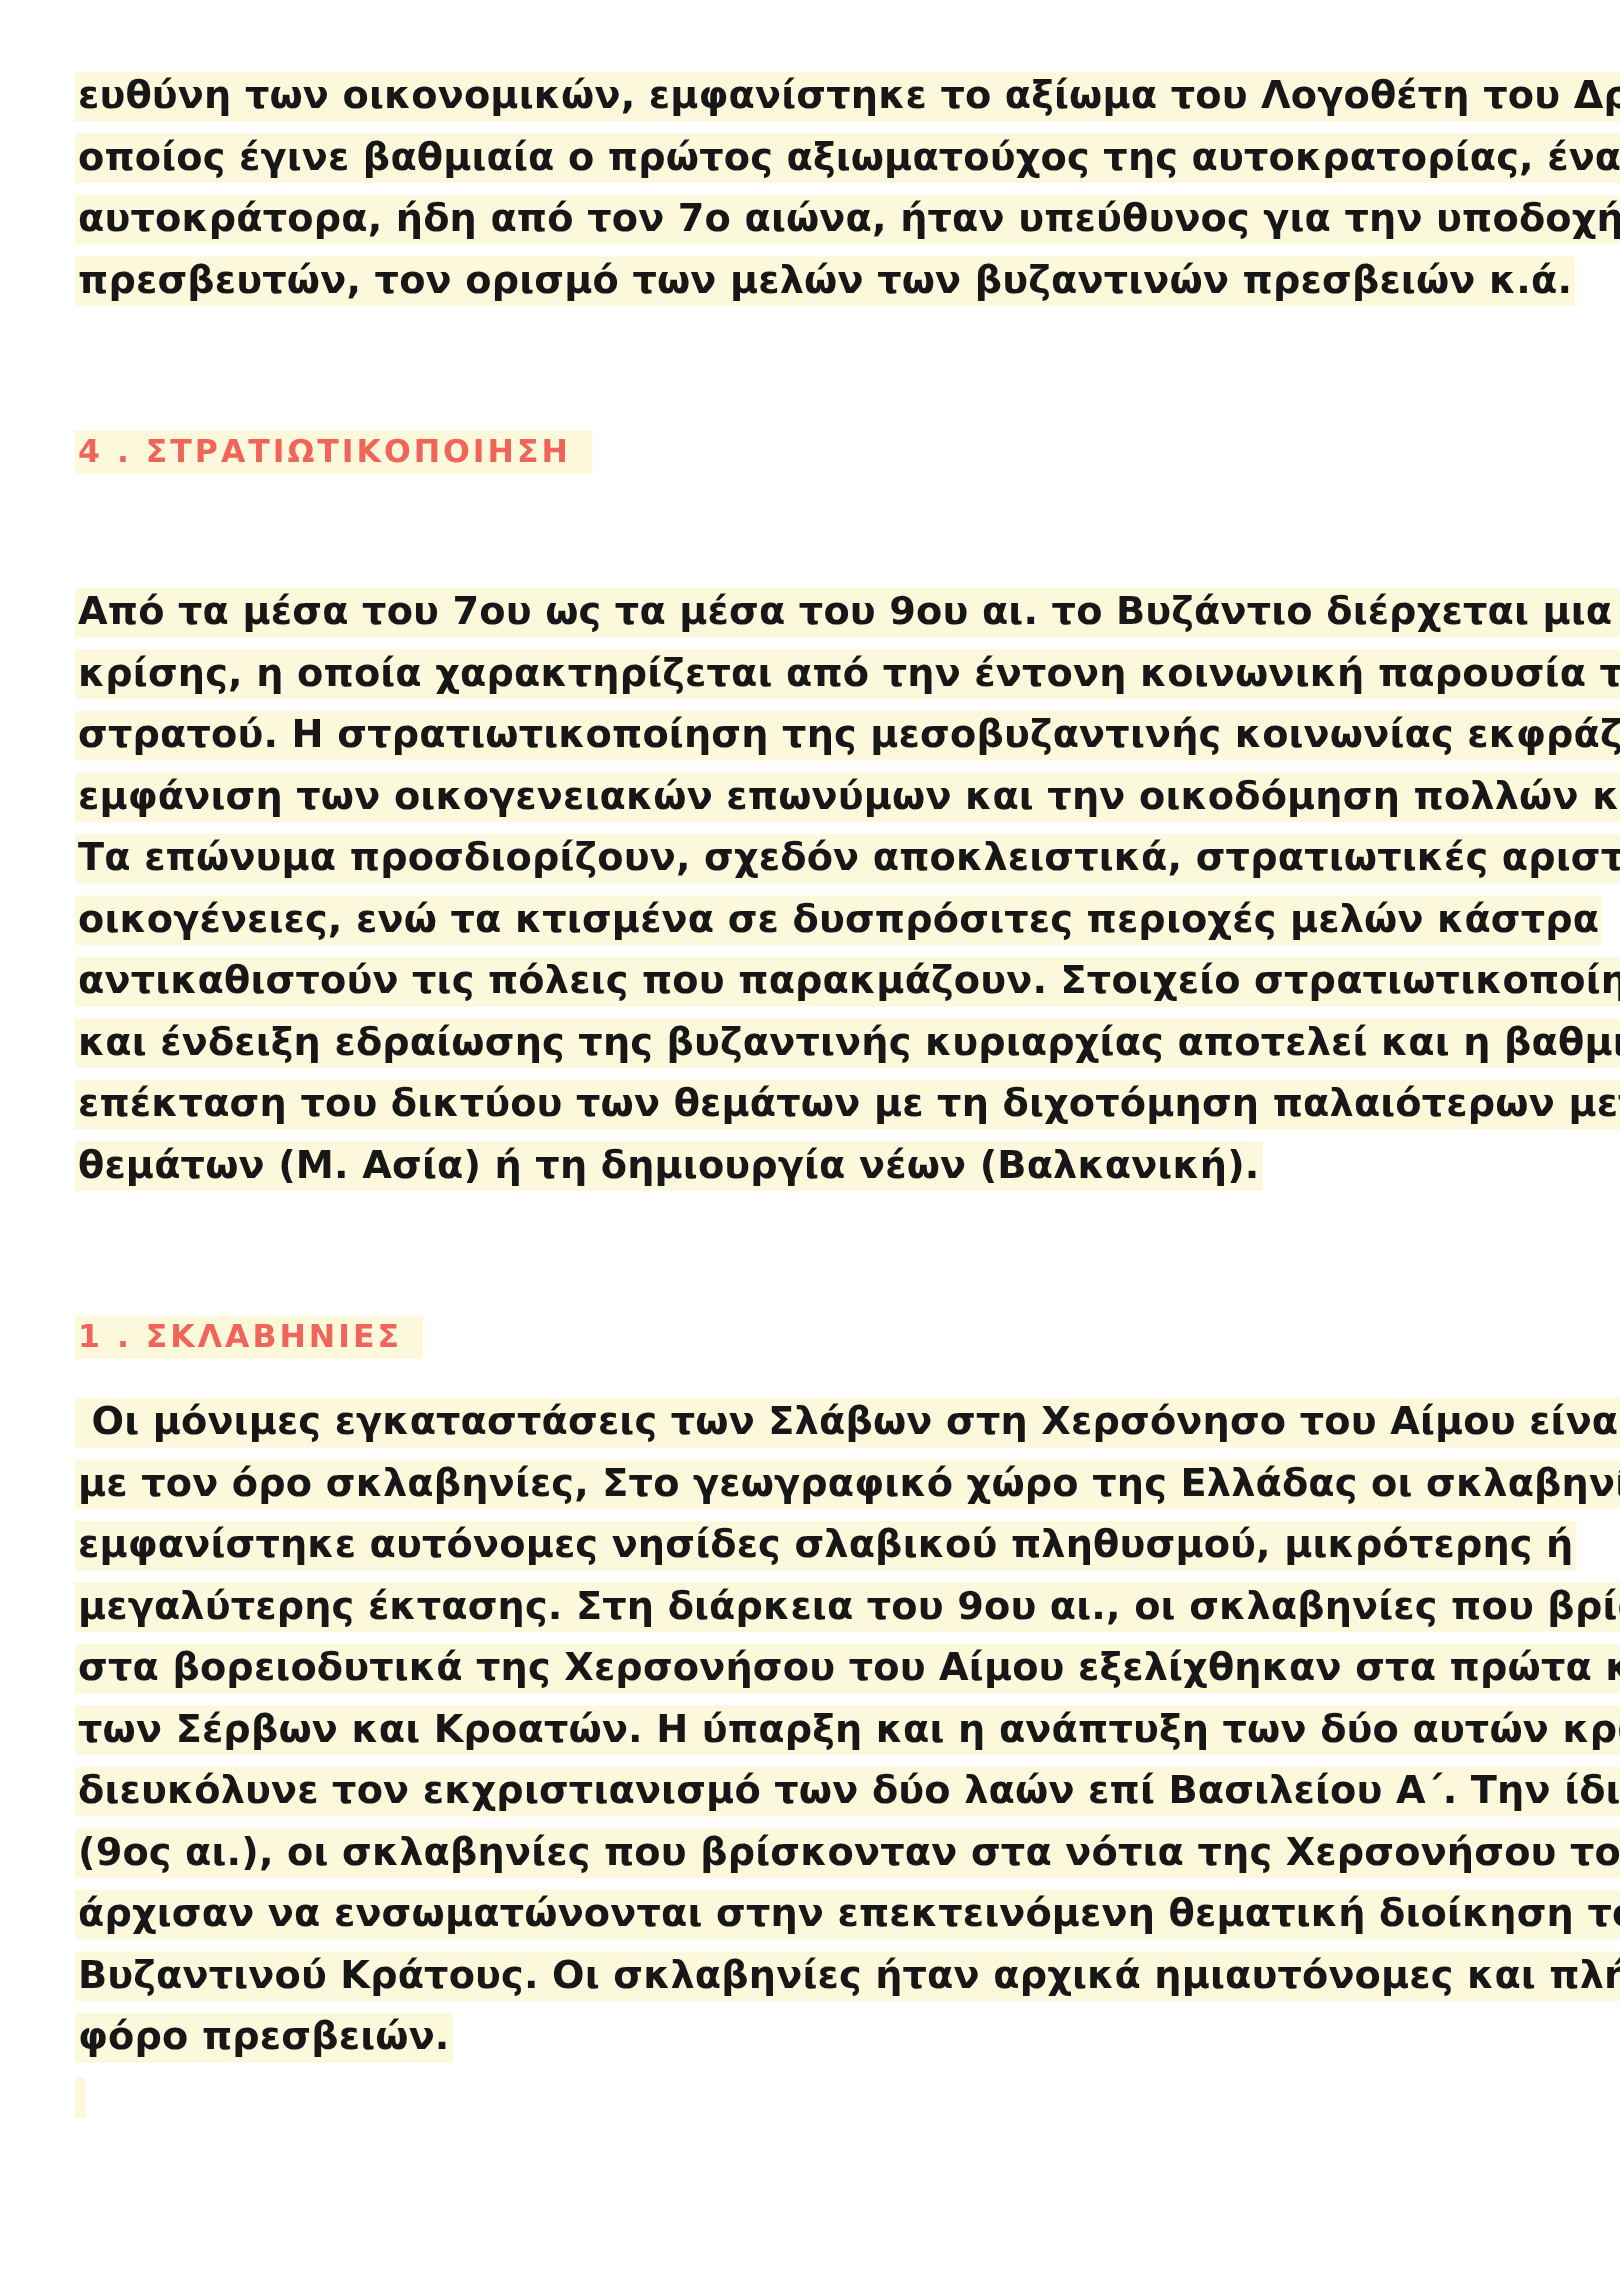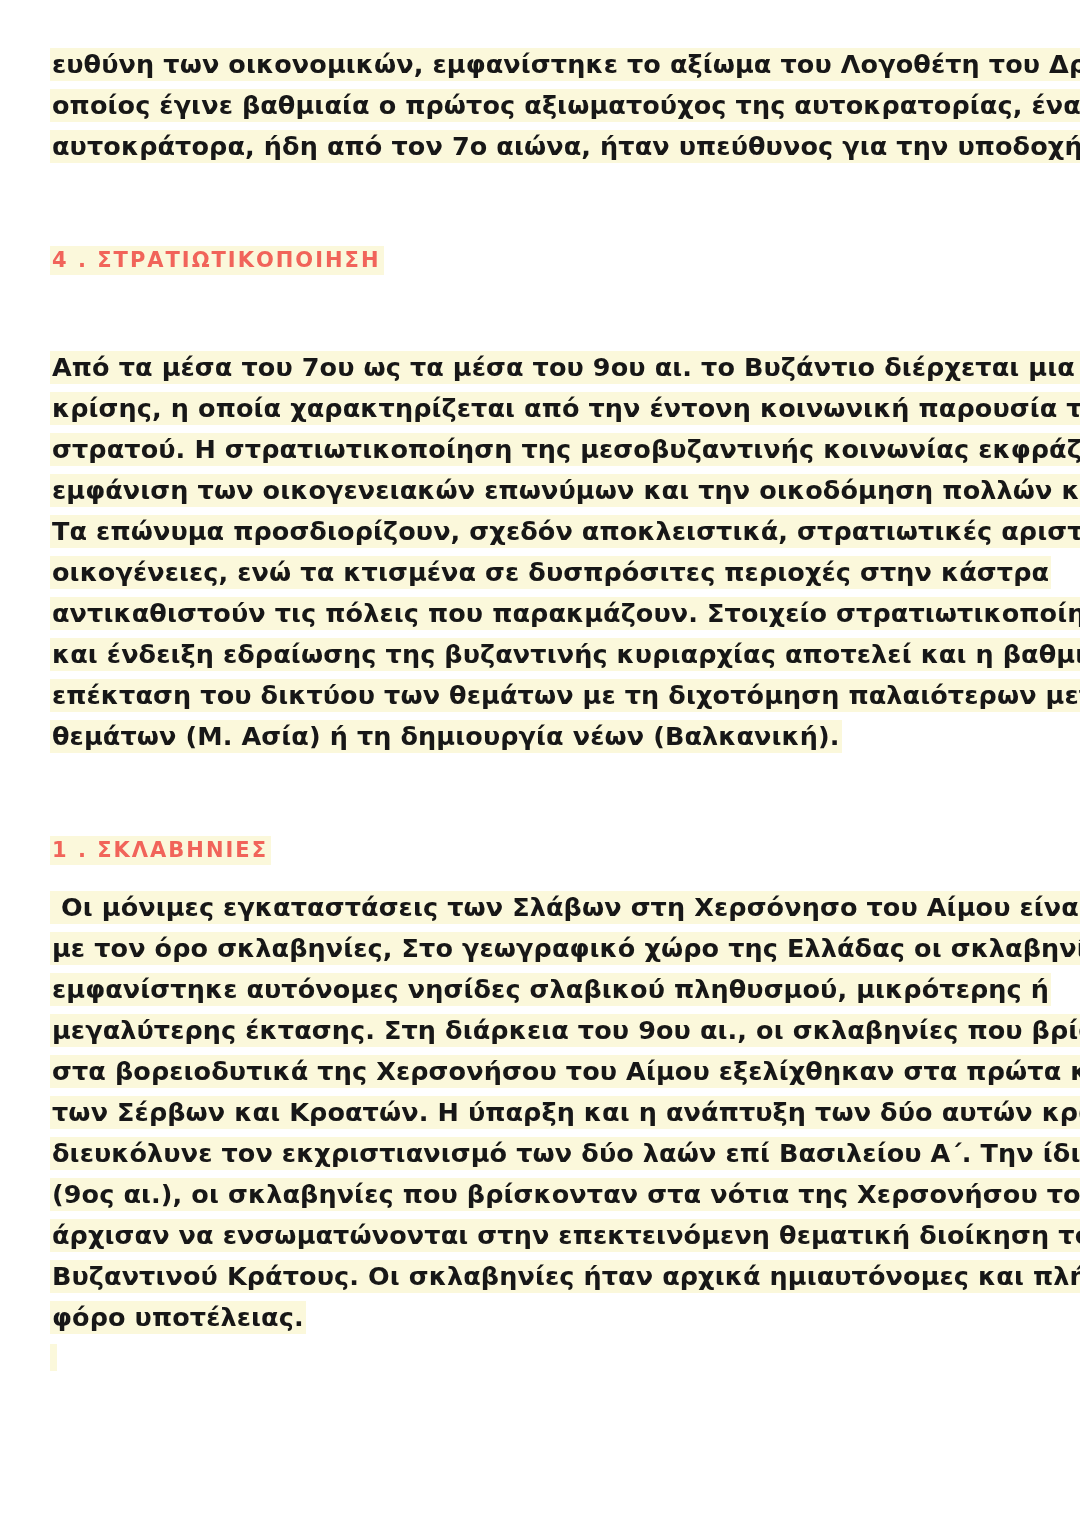--- a/index.html
+++ b/index.html
@@ -59,21 +59,21 @@
     font-size: 21px;
     line-height: 34px;
     font-weight: 700;
     letter-spacing: 2.0px;
     color: #f1645a;
     white-space: pre;
   }
 
   .heading > span.hl {
     background-color: #fbf8db;
-    padding: 2px 3px 3px 2px;
+    padding: 2px 14px 3px 2px;
   }
 
   
   .gap-after-p1   { height: 76px; }
   .gap-after-h4   { height: 70px; }
   .gap-after-p2   { height: 76px; }
   .gap-after-h5   { height: 20px; }
 
   
   .tail {
@@ -85,35 +85,36 @@
 </style>
 </head>
 <body>
 
 <div class="page">
 
   <div class="block para">
     <span class="line"><span class="hl">ευθύνη των οικονομικών, εμφανίστηκε το αξίωμα του Λογοθέτη του Δρόμου, ο</span></span>
     <span class="line"><span class="hl">οποίος έγινε βαθμιαία ο πρώτος αξιωματούχος της αυτοκρατορίας, ένα είδος</span></span>
     <span class="line"><span class="hl">αυτοκράτορα, ήδη από τον 7ο αιώνα, ήταν υπεύθυνος για την υποδοχή ξένων</span></span>
+    <span class="line"><span class="hl">πρεσβευτών, τον ορισμό των μελών των βυζαντινών πρεσβειών κ.ά.</span></span>
   </div>
 
   <div class="gap-after-p1"></div>
 
   <div class="heading"><span class="hl">4 . ΣΤΡΑΤΙΩΤΙΚΟΠΟΙΗΣΗ</span></div>
 
   <div class="gap-after-h4"></div>
 
   <div class="block para">
     <span class="line"><span class="hl">Από τα μέσα του 7ου ως τα μέσα του 9ου αι. το Βυζάντιο διέρχεται μια περίοδο</span></span>
     <span class="line"><span class="hl">κρίσης, η οποία χαρακτηρίζεται από την έντονη κοινωνική παρουσία του</span></span>
     <span class="line"><span class="hl">στρατού. Η στρατιωτικοποίηση της μεσοβυζαντινής κοινωνίας εκφράζεται με την</span></span>
     <span class="line"><span class="hl">εμφάνιση των οικογενειακών επωνύμων και την οικοδόμηση πολλών κάστρων.</span></span>
     <span class="line"><span class="hl">Τα επώνυμα προσδιορίζουν, σχεδόν αποκλειστικά, στρατιωτικές αριστοκρατικές</span></span>
-    <span class="line"><span class="hl">οικογένειες, ενώ τα κτισμένα σε δυσπρόσιτες περιοχές στην κάστρα</span></span>
+    <span class="line"><span class="hl">οικογένειες, ενώ τα κτισμένα σε δυσπρόσιτες περιοχές μελών κάστρα</span></span>
     <span class="line"><span class="hl">αντικαθιστούν τις πόλεις που παρακμάζουν. Στοιχείο στρατιωτικοποίησης, αλλά</span></span>
     <span class="line"><span class="hl">και ένδειξη εδραίωσης της βυζαντινής κυριαρχίας αποτελεί και η βαθμιαία</span></span>
     <span class="line"><span class="hl">επέκταση του δικτύου των θεμάτων με τη διχοτόμηση παλαιότερων μεγάλων</span></span>
     <span class="line"><span class="hl">θεμάτων (Μ. Ασία) ή τη δημιουργία νέων (Βαλκανική).</span></span>
   </div>
 
   <div class="gap-after-p2"></div>
 
   <div class="heading"><span class="hl">1 . ΣΚΛΑΒΗΝΙΕΣ</span></div>
 
@@ -123,18 +124,18 @@
     <span class="line"><span class="hl"> Οι μόνιμες εγκαταστάσεις των Σλάβων στη Χερσόνησο του Αίμου είναι γνωστές</span></span>
     <span class="line"><span class="hl">με τον όρο σκλαβηνίες, Στο γεωγραφικό χώρο της Ελλάδας οι σκλαβηνίες</span></span>
     <span class="line"><span class="hl">εμφανίστηκε αυτόνομες νησίδες σλαβικού πληθυσμού, μικρότερης ή</span></span>
     <span class="line"><span class="hl">μεγαλύτερης έκτασης. Στη διάρκεια του 9ου αι., οι σκλαβηνίες που βρίσκονταν</span></span>
     <span class="line"><span class="hl">στα βορειοδυτικά της Χερσονήσου του Αίμου εξελίχθηκαν στα πρώτα κρατίδια</span></span>
     <span class="line"><span class="hl">των Σέρβων και Κροατών. Η ύπαρξη και η ανάπτυξη των δύο αυτών κρατιδίων</span></span>
     <span class="line"><span class="hl">διευκόλυνε τον εκχριστιανισμό των δύο λαών επί Βασιλείου Α΄. Την ίδια εποχή</span></span>
     <span class="line"><span class="hl">(9ος αι.), οι σκλαβηνίες που βρίσκονταν στα νότια της Χερσονήσου του Αίμου</span></span>
     <span class="line"><span class="hl">άρχισαν να ενσωματώνονται στην επεκτεινόμενη θεματική διοίκηση του</span></span>
     <span class="line"><span class="hl">Βυζαντινού Κράτους. Οι σκλαβηνίες ήταν αρχικά ημιαυτόνομες και πλήρωναν</span></span>
-    <span class="line"><span class="hl">φόρο υποτέλειας.</span></span>
+    <span class="line"><span class="hl">φόρο πρεσβειών.</span></span>
   </div>
 
   <div class="tail"></div>
 
 </div>
 
 </body></html>

